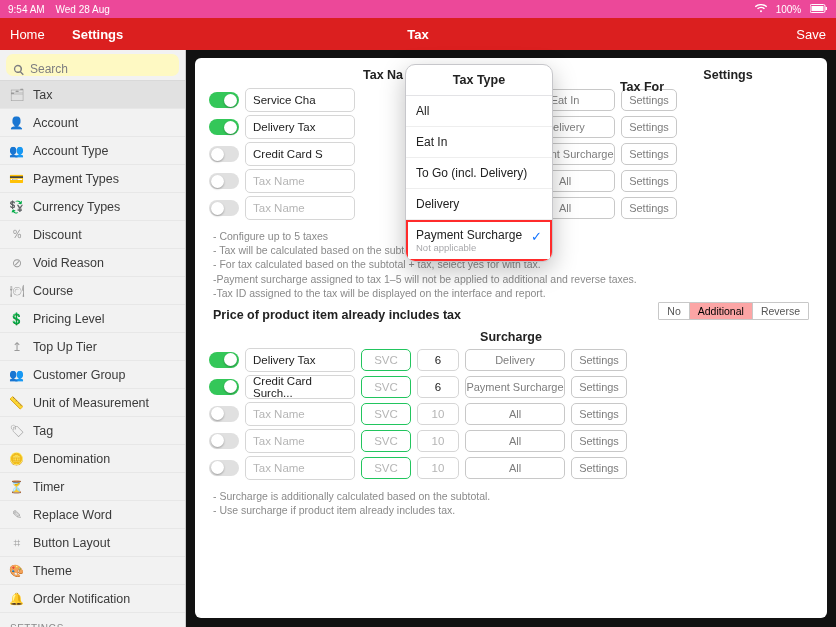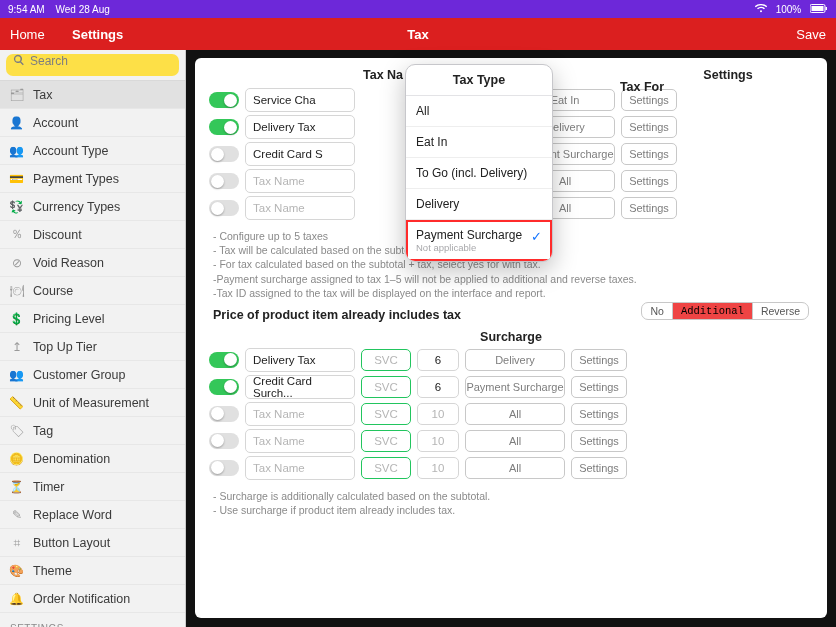--- a/index.html
+++ b/index.html
@@ -1,31 +1,31 @@
 <!DOCTYPE html>
 <html><head>
 <meta charset="utf-8">
 <style>
   * { box-sizing: border-box; margin: 0; padding: 0; font-family: -apple-system, "Helvetica Neue", Arial, sans-serif; }
   html, body { width: 836px; height: 627px; overflow: hidden; background: #111; }
   
-  .statusbar { height: 18px; background:#6d28d9; color:#fff; font-size:10px; display:flex; align-items:center; padding:0 8px; justify-content:space-between; }
+  .statusbar { height: 18px; background:#ec4899; color:#fff; font-size:10px; display:flex; align-items:center; padding:0 8px; justify-content:space-between; }
   .statusbar .left span { margin-right:8px; }
   .statusbar .right span { margin-left:6px; }
   
   .navbar { height:32px; background:#db1f1f; color:#fff; display:flex; align-items:center; position:relative; font-size:13px; }
   .navbar .home{ position:absolute; left:10px;}
   .navbar .settings{ position:absolute; left:72px; font-weight:600;}
   .navbar .title{ position:absolute; left:50%; transform:translateX(-50%); font-weight:600;}
   .navbar .save{ position:absolute; right:10px;}
   
   .split{ display:flex; height:577px; }
   .sidebar{ width:186px; background:#f2f2f2; border-right:1px solid #ccc; display:flex; flex-direction:column;}
   .search{ padding:4px 6px; border-bottom:1px solid #d9d9d9;}
-  .search .box{ background:#fde047; border-radius:7px; height:22px; display:flex; align-items:flex-start; padding:0 7px; color:#7d7d80; font-size:12px;}
+  .search .box{ background:#fef9c3; border-radius:7px; height:22px; display:flex; align-items:flex-end; padding:0 7px; color:#7d7d80; font-size:12px;}
   .search .box svg{ width:12px; height:12px; fill:#7d7d80; margin-right:5px;}
   .menu{ flex:1; overflow:hidden; font-size:12.5px; color:#3b3b3b;}
   .menu .item{ height:28px; display:flex; align-items:center; padding:0 10px; border-bottom:1px solid #e7e7e7; gap:9px; }
   .menu .item.sel{ background:#e1e1e1; }
   .menu .ico{ width:14px; display:inline-flex; justify-content:center; color:#9a9a9a; font-size:12px;}
   .menu .section{ font-size:10px; letter-spacing:0.5px; color:#8a8a8a; padding:10px 10px 4px;}
   
   .content{ flex:1; background:#111; position:relative; display:flex; justify-content:center; }
   .panel{ margin-top:8px; width:632px; height:560px; background:#fff; border-radius:6px; padding:10px 0 0; position:relative; font-size:12px; color:#222;}
   .rows{ padding:0 14px;}
@@ -39,24 +39,24 @@
   .svc{ flex:0 0 50px; width:50px; height:22px; border:1px solid #22c55e; border-radius:5px; font-size:11.5px; display:flex; align-items:center; justify-content:center; color:#b5b5b5;}
   .num{ flex:0 0 42px; width:42px; height:22px; border:1px solid #d6d6d6; border-radius:5px; font-size:11.5px; display:flex; align-items:center; justify-content:center;}
   .num.ph{ color:#b5b5b5;}
   .btn{ height:22px; border:1px solid #c8c8c8; border-radius:5px; font-size:11px; color:#7d7d7d; display:flex; align-items:center; justify-content:center; background:#fff;}
   .btn.for{ flex:0 0 100px;}
   .btn.set{ flex:0 0 56px;}
   .spacer{ flex:0 0 148px;}
   .notes{ font-size:10.5px; color:#8a8a8a; padding:6px 18px 2px 18px; line-height:1.35;}
   .sectitle{ font-size:12.5px; font-weight:600; padding:6px 18px 4px;}
   .segwrap{ display:flex; justify-content:space-between; align-items:flex-start; padding:0 18px 0;}
-  .seg{ display:flex; border:1px solid #c8c8c8; border-radius:7px; overflow:hidden; font-size:10.5px;}
+  .seg{ display:flex; border:1px solid #c8c8c8; border-radius:1px; overflow:hidden; font-size:10.5px;}
   .seg span{ padding:2px 8px; color:#555;}
   .seg span+span{ border-left:1px solid #c8c8c8;}
-  .seg .sel{ background:#ef4444; color:#000; font-weight:500;font-family:Liberation Mono, monospace;}
+  .seg .sel{ background:#fca5a5; color:#000; font-weight:500;}
   .surch-head{ text-align:center; font-weight:600; font-size:12.5px; padding:4px 18px;}
   
   .popover{ position:absolute; top:6px; left:210px; width:148px; background:#fff; border:1px solid #c7c7cb; border-radius:10px; box-shadow:0 8px 24px rgba(0,0,0,.25); overflow:hidden; z-index:5;}
   .popover .ptitle{ text-align:center; font-size:12.5px; font-weight:600; padding:8px 0; border-bottom:1px solid #e3e3e6;}
   .popover .opt{ padding:8px 10px; font-size:12px; border-bottom:1px solid #eee; position:relative; color:#222;}
   .popover .opt:last-child{ border-bottom:none;}
   .popover .opt .sub{ display:block; font-size:9.5px; color:#a8a8ab;}
   .popover .opt.hl{ border:2px solid #ff2b2b; padding:6px 8px;}
   .popover .check{ position:absolute; right:8px; top:7px; color:#1173ff; font-size:13px;}
   .colhead-for{ position:absolute; top:22px; left:397px; width:100px; text-align:center; font-weight:600; font-size:12.5px;}

